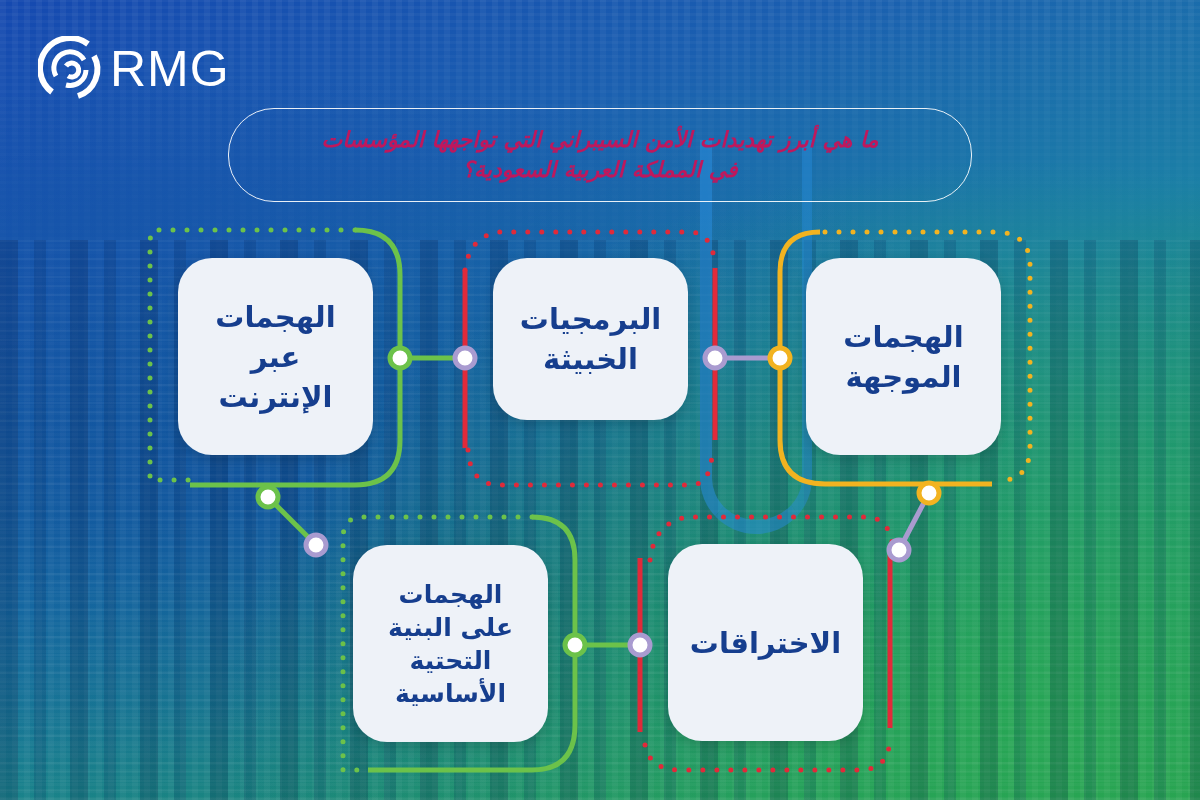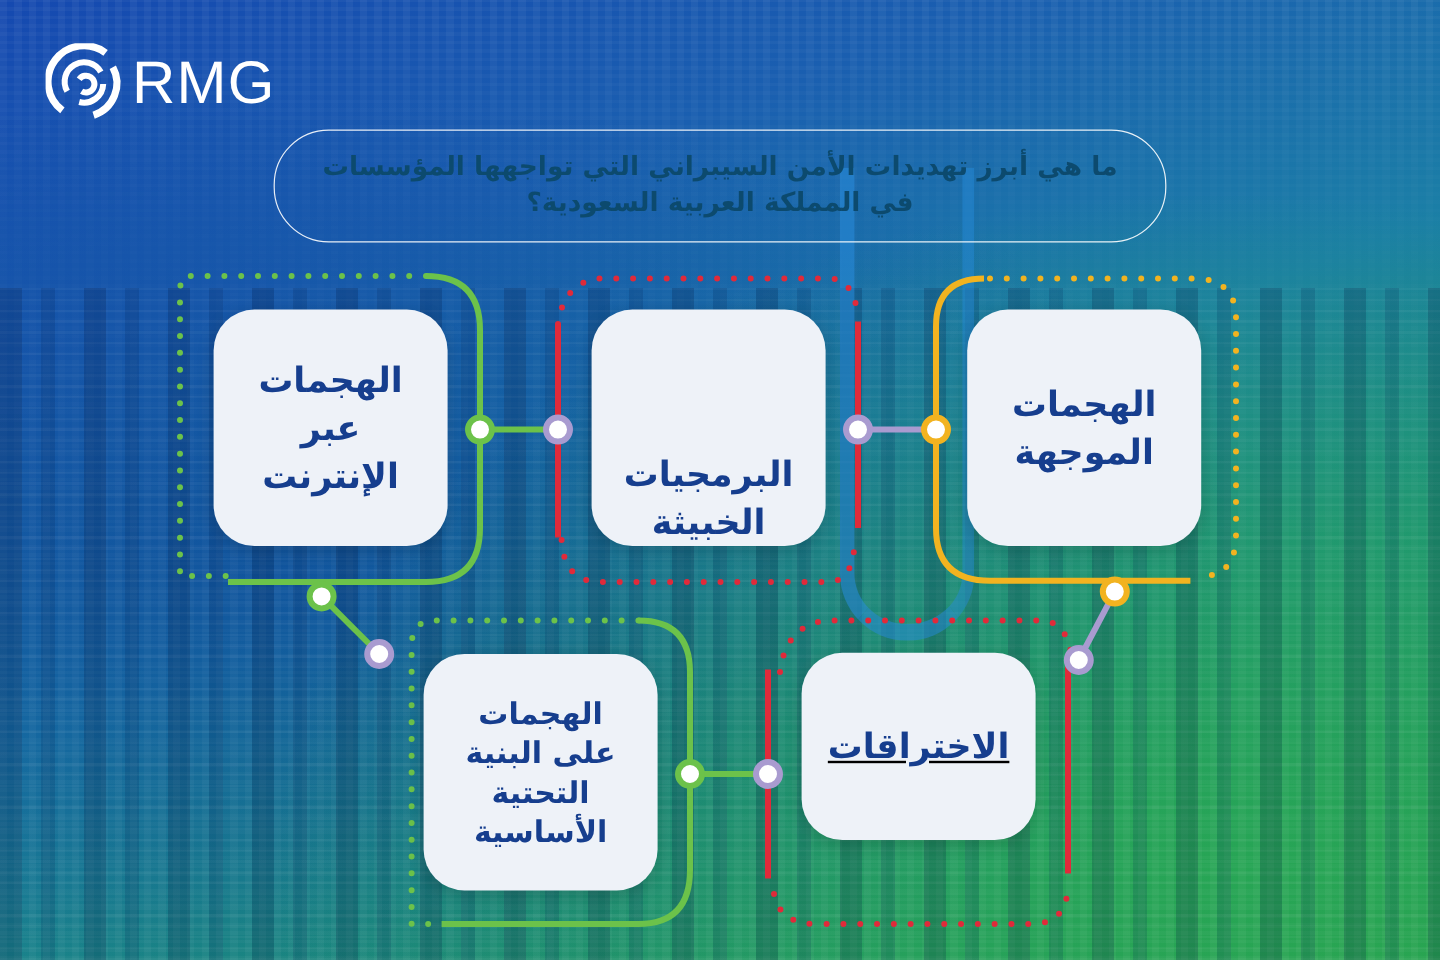--- a/index.html
+++ b/index.html
@@ -38,21 +38,21 @@
     }
     .logo svg { width: 66px; height: 66px; }
     .logo-text {
       font-family: "Liberation Sans", sans-serif; font-weight: 400; font-size: 50px;
       color: #ffffff; letter-spacing: 1px;
     }
     .title-pill {
       position: absolute; left: 228px; top: 108px; width: 742px; height: 92px;
       border: 1.5px solid rgba(255,255,255,0.9); border-radius: 46px;
       display: flex; flex-direction: column; align-items: center; justify-content: center;
-      direction: rtl; color: #0c4a6e; text-align: center;
+      direction: rtl; color: #be185d; text-align: center; font-style: italic;
     }
     .title-line { font-weight: 700; font-size: 22px; line-height: 30px; }
     svg.lines { position: absolute; left: 0; top: 0; width: 1200px; height: 800px; }
     .card {
       position: absolute; background: #eef2f8; border-radius: 34px;
       display: flex; align-items: center; justify-content: center;
       box-shadow: 0 4px 14px rgba(0,0,0,0.15);
     }
     .card-label {
       direction: rtl; text-align: center; color: #163e8e; font-weight: 700;
@@ -124,29 +124,29 @@
     <circle cx="929" cy="493" r="10" stroke="#f2b320"></circle>
     <circle cx="899" cy="550" r="10" stroke="#a99bd0"></circle>
   </g>
 </svg>
 
 <div class="card" style="left:178px; top:258px; width:195px; height:197px;">
   <div class="card-label">الهجمات
 عبر
 الإنترنت</div>
 </div>
-<div class="card" style="left:493px; top:258px; width:195px; height:197px;align-items:flex-end;">
+<div class="card" style="left:493px; top:258px; width:195px; height:162px;">
   <div class="card-label">البرمجيات
 الخبيثة</div>
 </div>
 <div class="card" style="left:806px; top:258px; width:195px; height:197px;">
   <div class="card-label">الهجمات
 الموجهة</div>
 </div>
 <div class="card" style="left:353px; top:545px; width:195px; height:197px;">
   <div class="card-label small">الهجمات
 على البنية
 التحتية
 الأساسية</div>
 </div>
-<div class="card" style="left:668px; top:544px; width:195px; height:156px;text-decoration:underline;">
+<div class="card" style="left:668px; top:544px; width:195px; height:197px;">
   <div class="card-label">الاختراقات</div>
 </div>
 
 </body></html>

